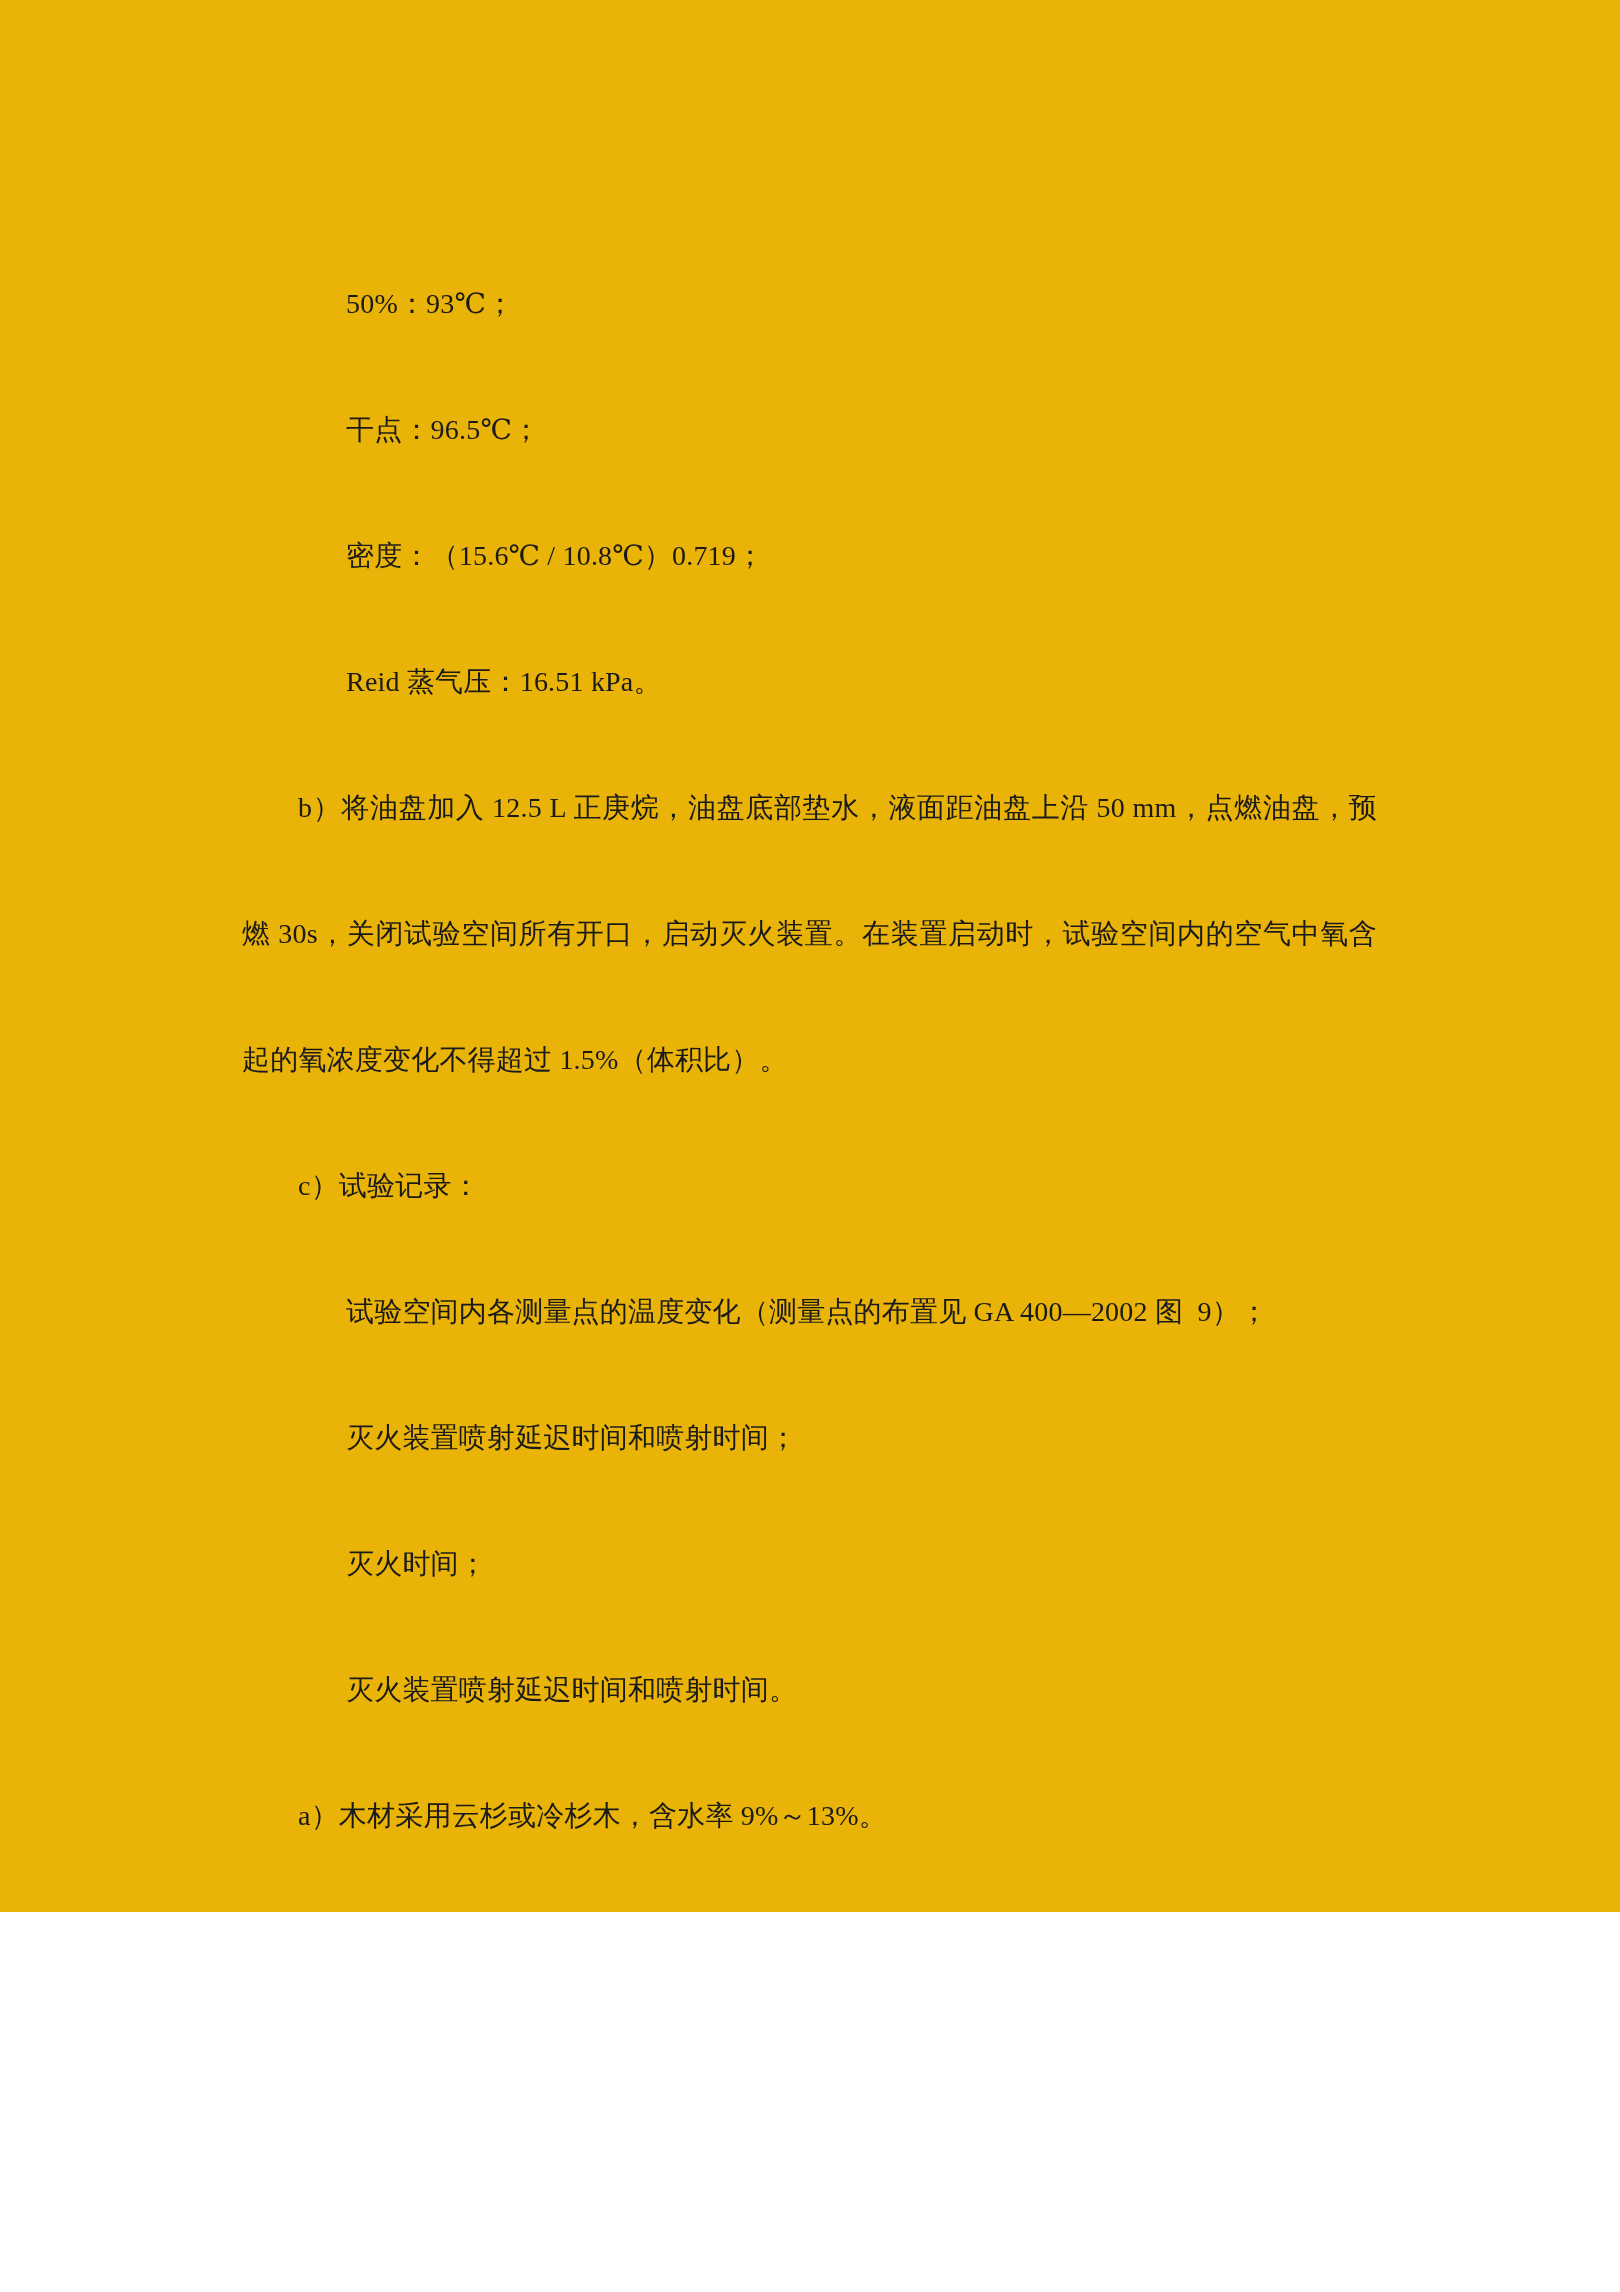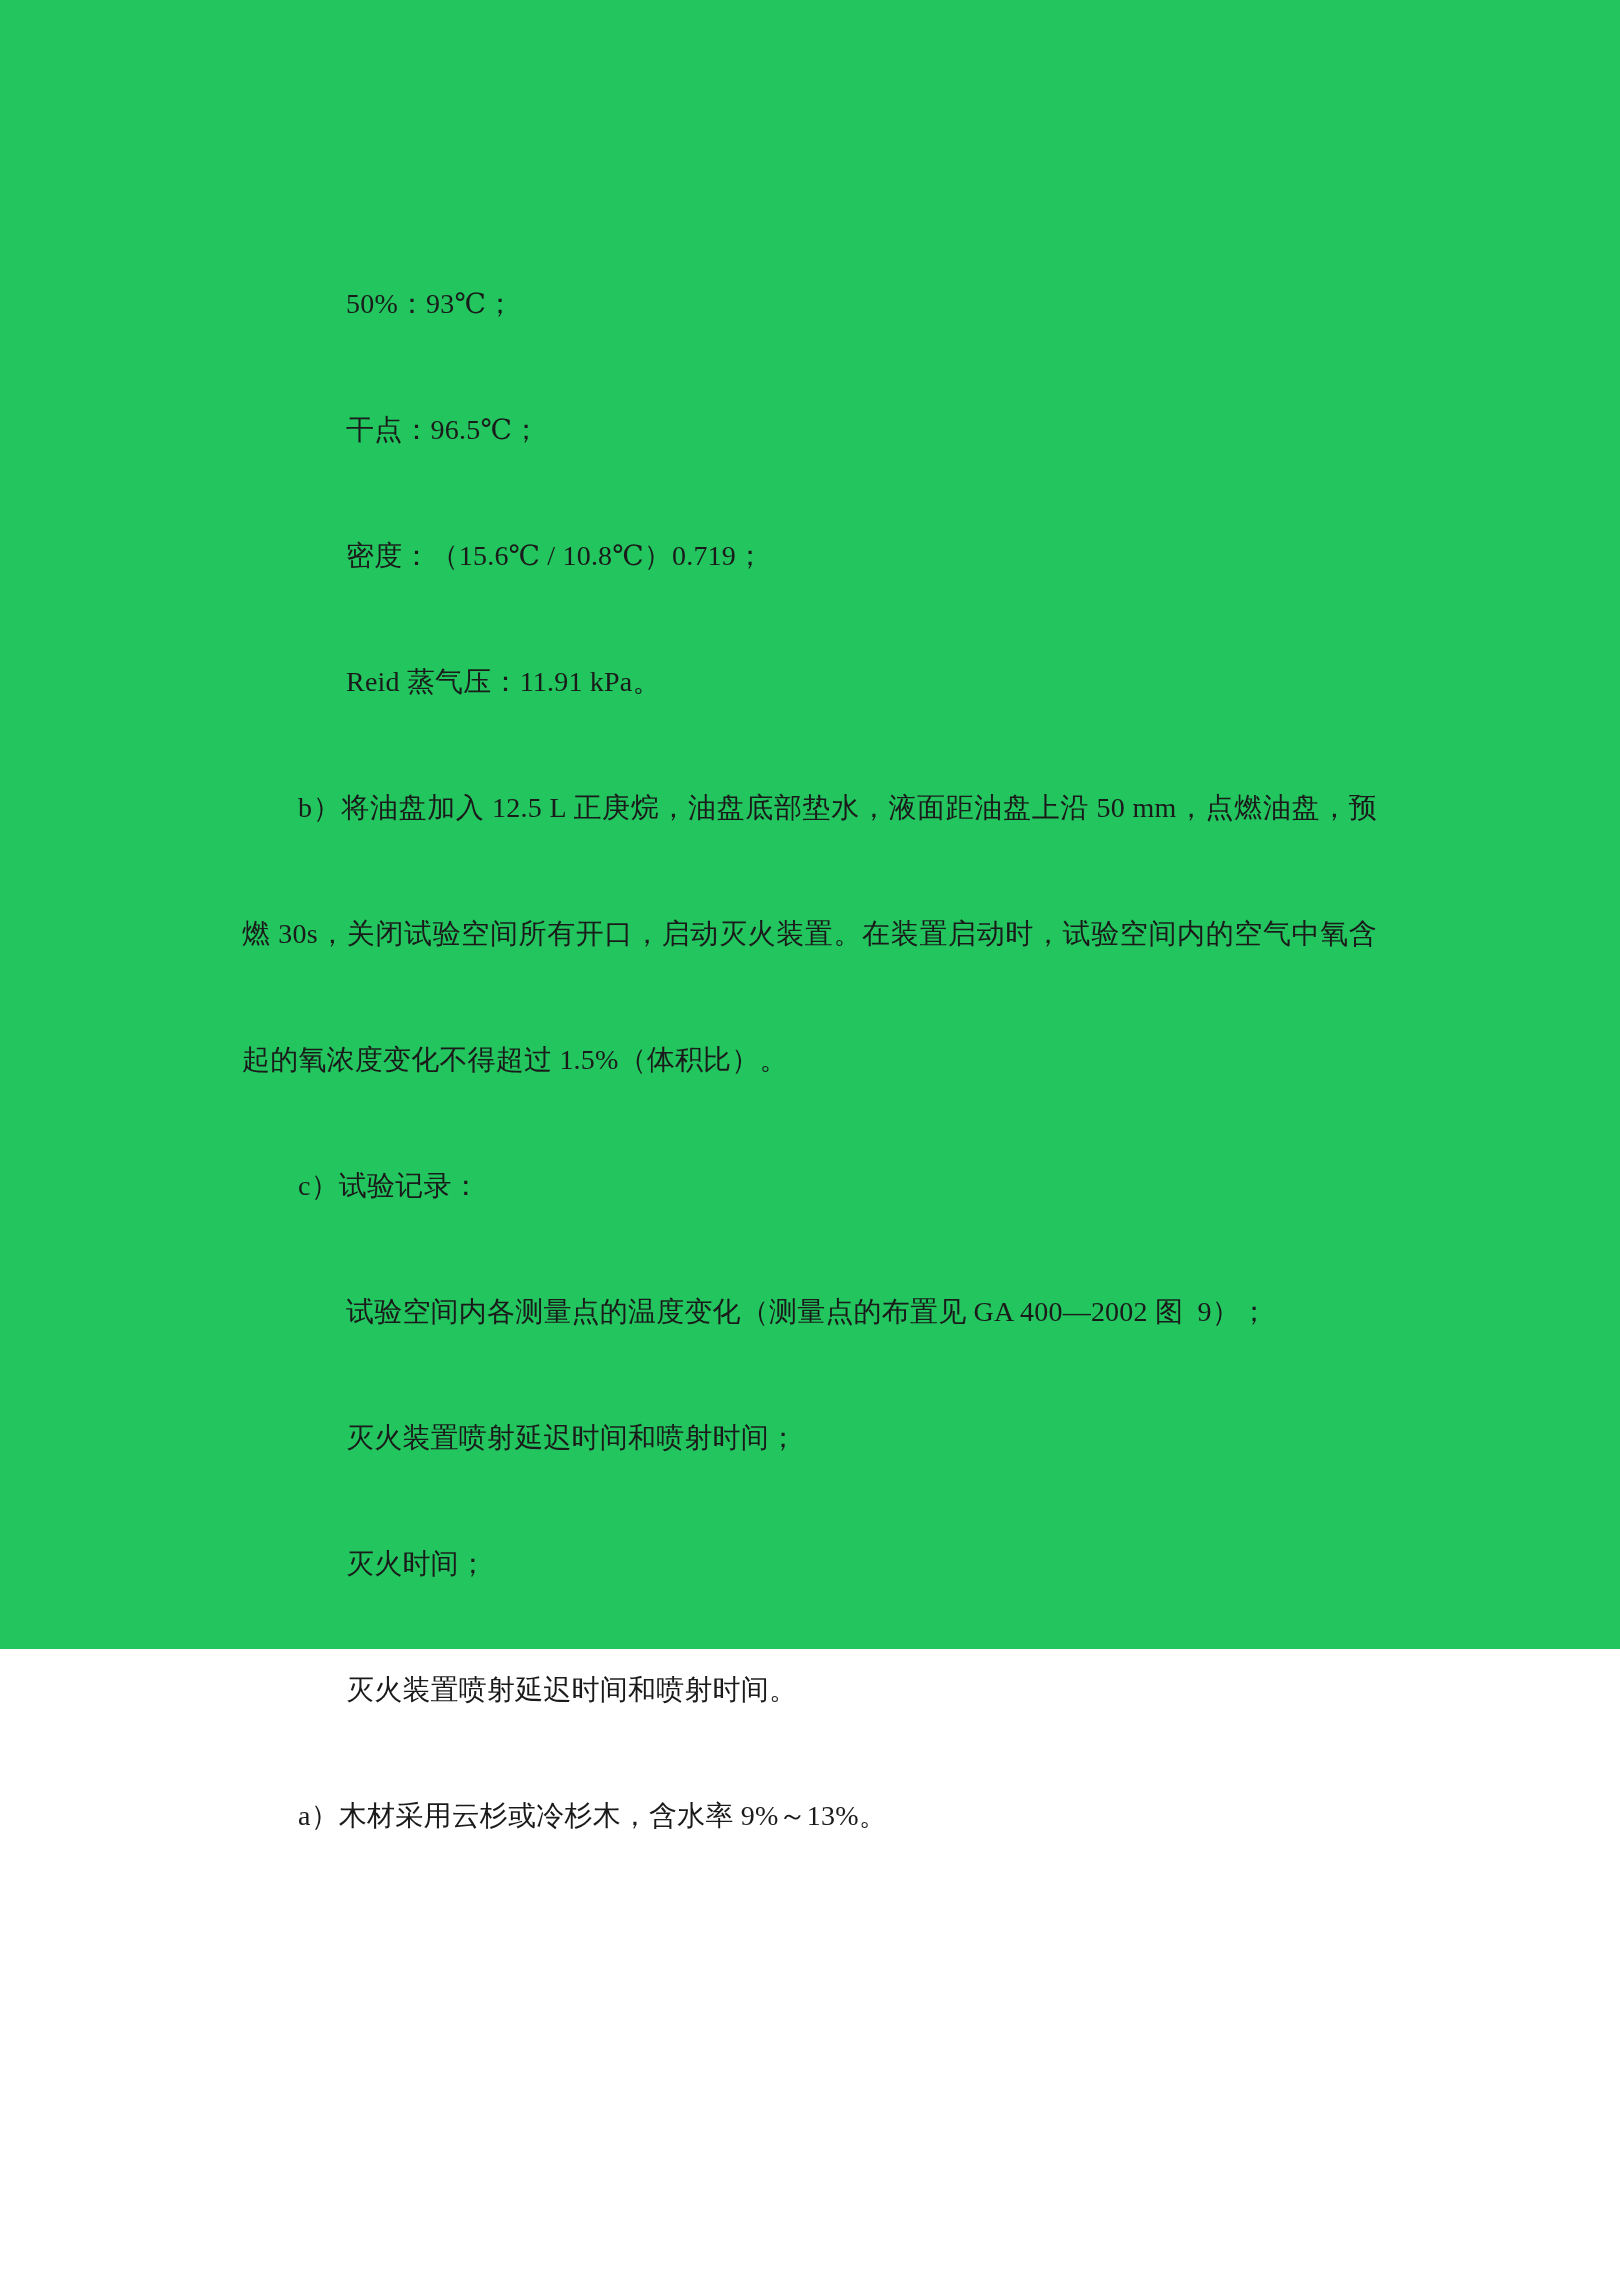--- a/index.html
+++ b/index.html
@@ -9,22 +9,22 @@
     height: 2293px;
     overflow: hidden;
   }
   body {
     background: #ffffff;
     font-family: "Liberation Serif", "DejaVu Serif", serif;
   }
   .page {
     position: relative;
     width: 1620px;
-    height: 1649px;
-    background: #22c55e;
+    height: 1912px;
+    background: #eab308;
   }
   .content {
     position: absolute;
     left: 242px;
     top: 199px;
     width: 1135px;
     color: #1a1a1a;
     font-size: 28px;
     line-height: 42px;
     letter-spacing: 0.2px;
@@ -43,21 +43,21 @@
   .heading { font-weight: normal; }
 </style>
 </head>
 <body>
 
 <div class="page">
   <div class="content">
     <div class="ln i2">50%：93℃；</div>
     <div class="ln i2">干点：96.5℃；</div>
     <div class="ln i2">密度：（15.6℃ / 10.8℃）0.719；</div>
-    <div class="ln i2">Reid 蒸气压：11.91 kPa。</div>
+    <div class="ln i2">Reid 蒸气压：16.51 kPa。</div>
     <div class="ln i1 j">b）将油盘加入 12.5 L 正庚烷，油盘底部垫水，液面距油盘上沿 50 mm，点燃油盘，预</div>
     <div class="ln i0 j">燃 30s，关闭试验空间所有开口，启动灭火装置。在装置启动时，试验空间内的空气中氧含</div>
     <div class="ln i0">起的氧浓度变化不得超过 1.5%（体积比）。</div>
     <div class="ln i1">c）试验记录：</div>
     <div class="ln i2">试验空间内各测量点的温度变化（测量点的布置见 GA 400—2002 图  9）；</div>
     <div class="ln i2">灭火装置喷射延迟时间和喷射时间；</div>
     <div class="ln i2">灭火时间；</div>
     <div class="ln i2">灭火装置喷射延迟时间和喷射时间。</div>
     <div class="ln i1">a）木材采用云杉或冷杉木，含水率 9%～13%。</div>
     

